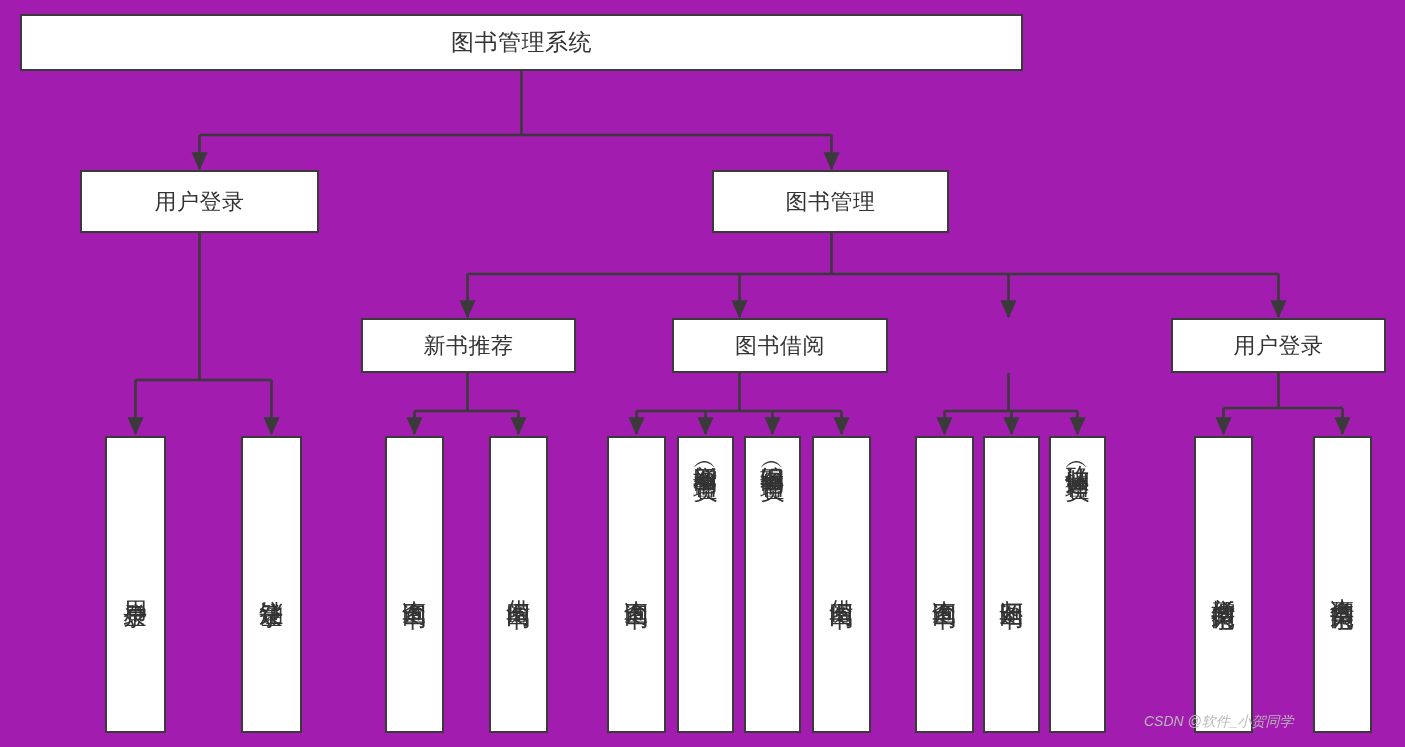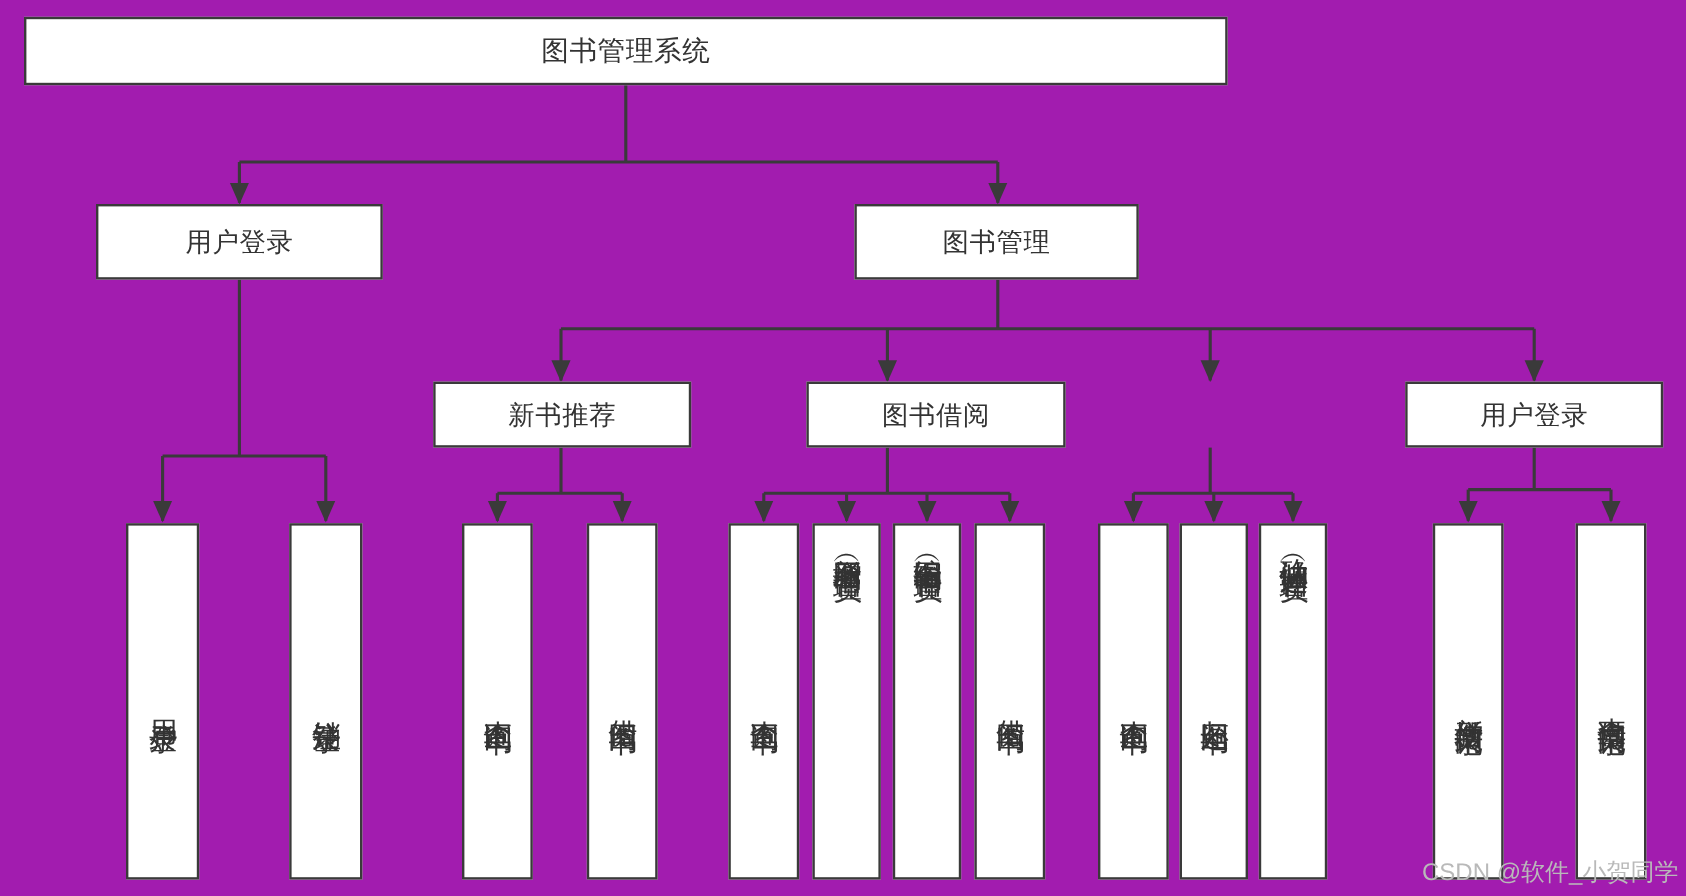--- a/index.html
+++ b/index.html
@@ -66,27 +66,28 @@
     text-align: left;
     max-height: 278px;
   }
   
   .node.vert.centered {
     align-items: center;
     padding-top: 0;
   }
   .watermark {
     position: absolute;
-    left: 1185px;
+    left: 1144px;
     top: 713px;
-    font-size: 20px;
+    font-size: 14px;
     color: #b9b9b9;
     white-space: nowrap;
     z-index: 5;
     font-family: "Liberation Sans", "DejaVu Sans", sans-serif;
+    font-style: italic;
   }
 </style>
 </head>
 <body>
 
 <div id="diagram-root">
 
   <svg id="edge-layer" viewBox="0 0 1405 747" width="1405" height="747" xmlns="http://www.w3.org/2000/svg">
     <defs>
       <marker id="arrow" viewBox="0 0 10 10" refX="9.2" refY="5" markerWidth="7" markerHeight="7" orient="auto-start-reverse">

